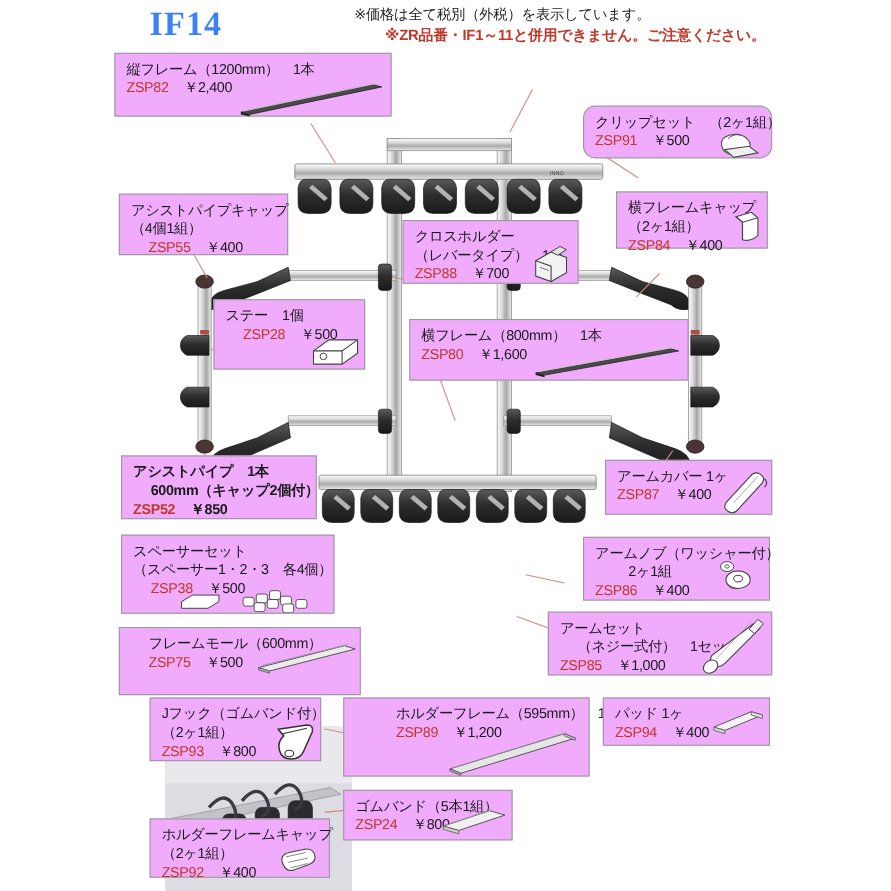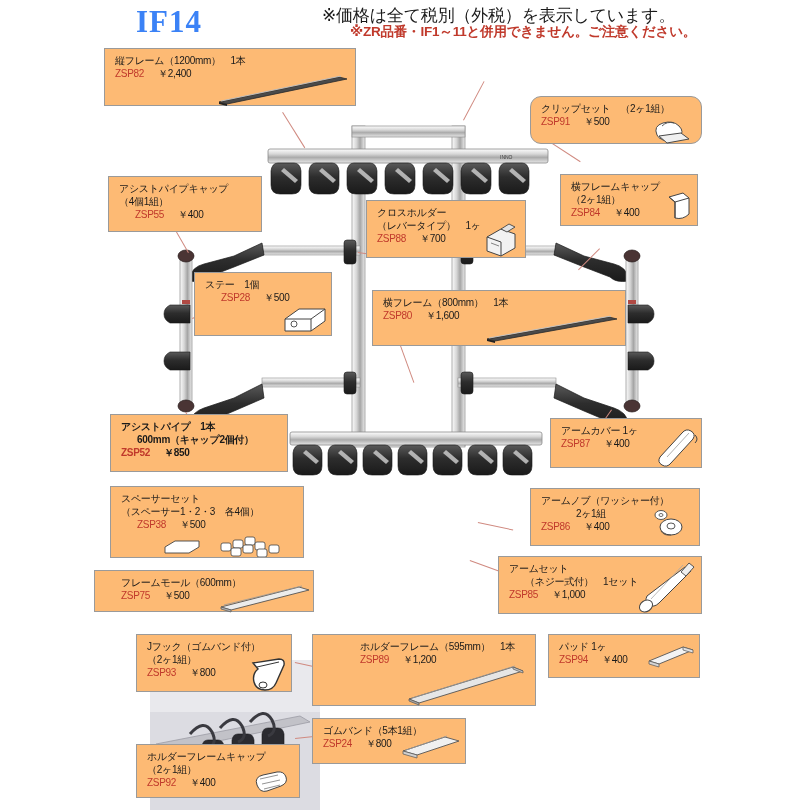--- a/index.html
+++ b/index.html
@@ -25,43 +25,43 @@
     font-size: 31px;
     font-weight: 700;
     letter-spacing: 1px;
     font-family: "Liberation Serif", "DejaVu Serif", serif;
     color: #3b82f6;
   }
   #note-tax {
     position: absolute;
     left: 322px;
     top: 4px;
-    font-size: 17px;
+    font-size: 13px;
     color: #1a1a1a;
     letter-spacing: -0.2px;
   }
   #note-warn {
     position: absolute;
     left: 314px;
     top: 23px;
     font-size: 13.5px;
     color: #c0392b;
     letter-spacing: -0.2px;
     font-weight: 600;
     margin-left: 36px;
   }
 
   
   .callout {
     position: absolute;
     box-sizing: border-box;
     border: 1px solid #9a9a9a;
-    background: #fdba74;
+    background: #f0abfc;
     padding: 5px 8px 5px 10px;
-    font-size: 10px;
+    font-size: 13px;
     line-height: 1.32;
     letter-spacing: -0.3px;
     z-index: 5;
   }
   .callout .ln { white-space: nowrap; display: block; }
   .callout .indent { padding-left: 16px; }
   .code {
     color: #c0392b;
     font-family: "Liberation Sans", "DejaVu Sans", sans-serif;
   }
@@ -363,21 +363,21 @@
     <span class="ln"><span class="code pn">ZSP86</span><span class="price">￥400</span></span>
     <svg class="thumb" style="left:116px; top:16px;" width="44" height="38" viewBox="0 0 44 38">
       <ellipse cx="14" cy="10" rx="6" ry="4.5" fill="#fff" stroke="#444" stroke-width="0.9"></ellipse>
       <ellipse cx="14" cy="10" rx="2" ry="1.5" fill="#fff" stroke="#444" stroke-width="0.8"></ellipse>
       <ellipse cx="24" cy="22" rx="11" ry="8" fill="#fff" stroke="#444" stroke-width="1"></ellipse>
       <ellipse cx="24" cy="21" rx="4" ry="3" fill="#fff" stroke="#444" stroke-width="0.9"></ellipse>
       <path d="M14 26 q3 5 10 4" fill="none" stroke="#444" stroke-width="0.8"></path>
     </svg>
   </div>
 
-  <div class="callout" style="left:94px; top:570px; width:220px; height:42px;">
+  <div class="callout" style="left:108px; top:570px; width:220px; height:62px;">
     <span class="ln indent">フレームモール（600mm）</span>
     <span class="ln indent"><span class="code pn">ZSP75</span><span class="price">￥500</span></span>
     <svg class="thumb" style="left:120px; top:10px;" width="102" height="34" viewBox="0 0 102 34">
       <path d="M6 26 L84 6 L94 9 L16 29 Z" fill="#ececec" stroke="#555" stroke-width="0.9"></path>
       <path d="M6 26 L16 29 L16 31 L6 28 Z" fill="#b5b5b5" stroke="#555" stroke-width="0.7"></path>
       <path d="M9 24 L87 5" stroke="#9a9a9a" stroke-width="0.8" fill="none"></path>
     </svg>
   </div>
 
   <div class="callout" style="left:498px; top:556px; width:204px; height:58px;">

